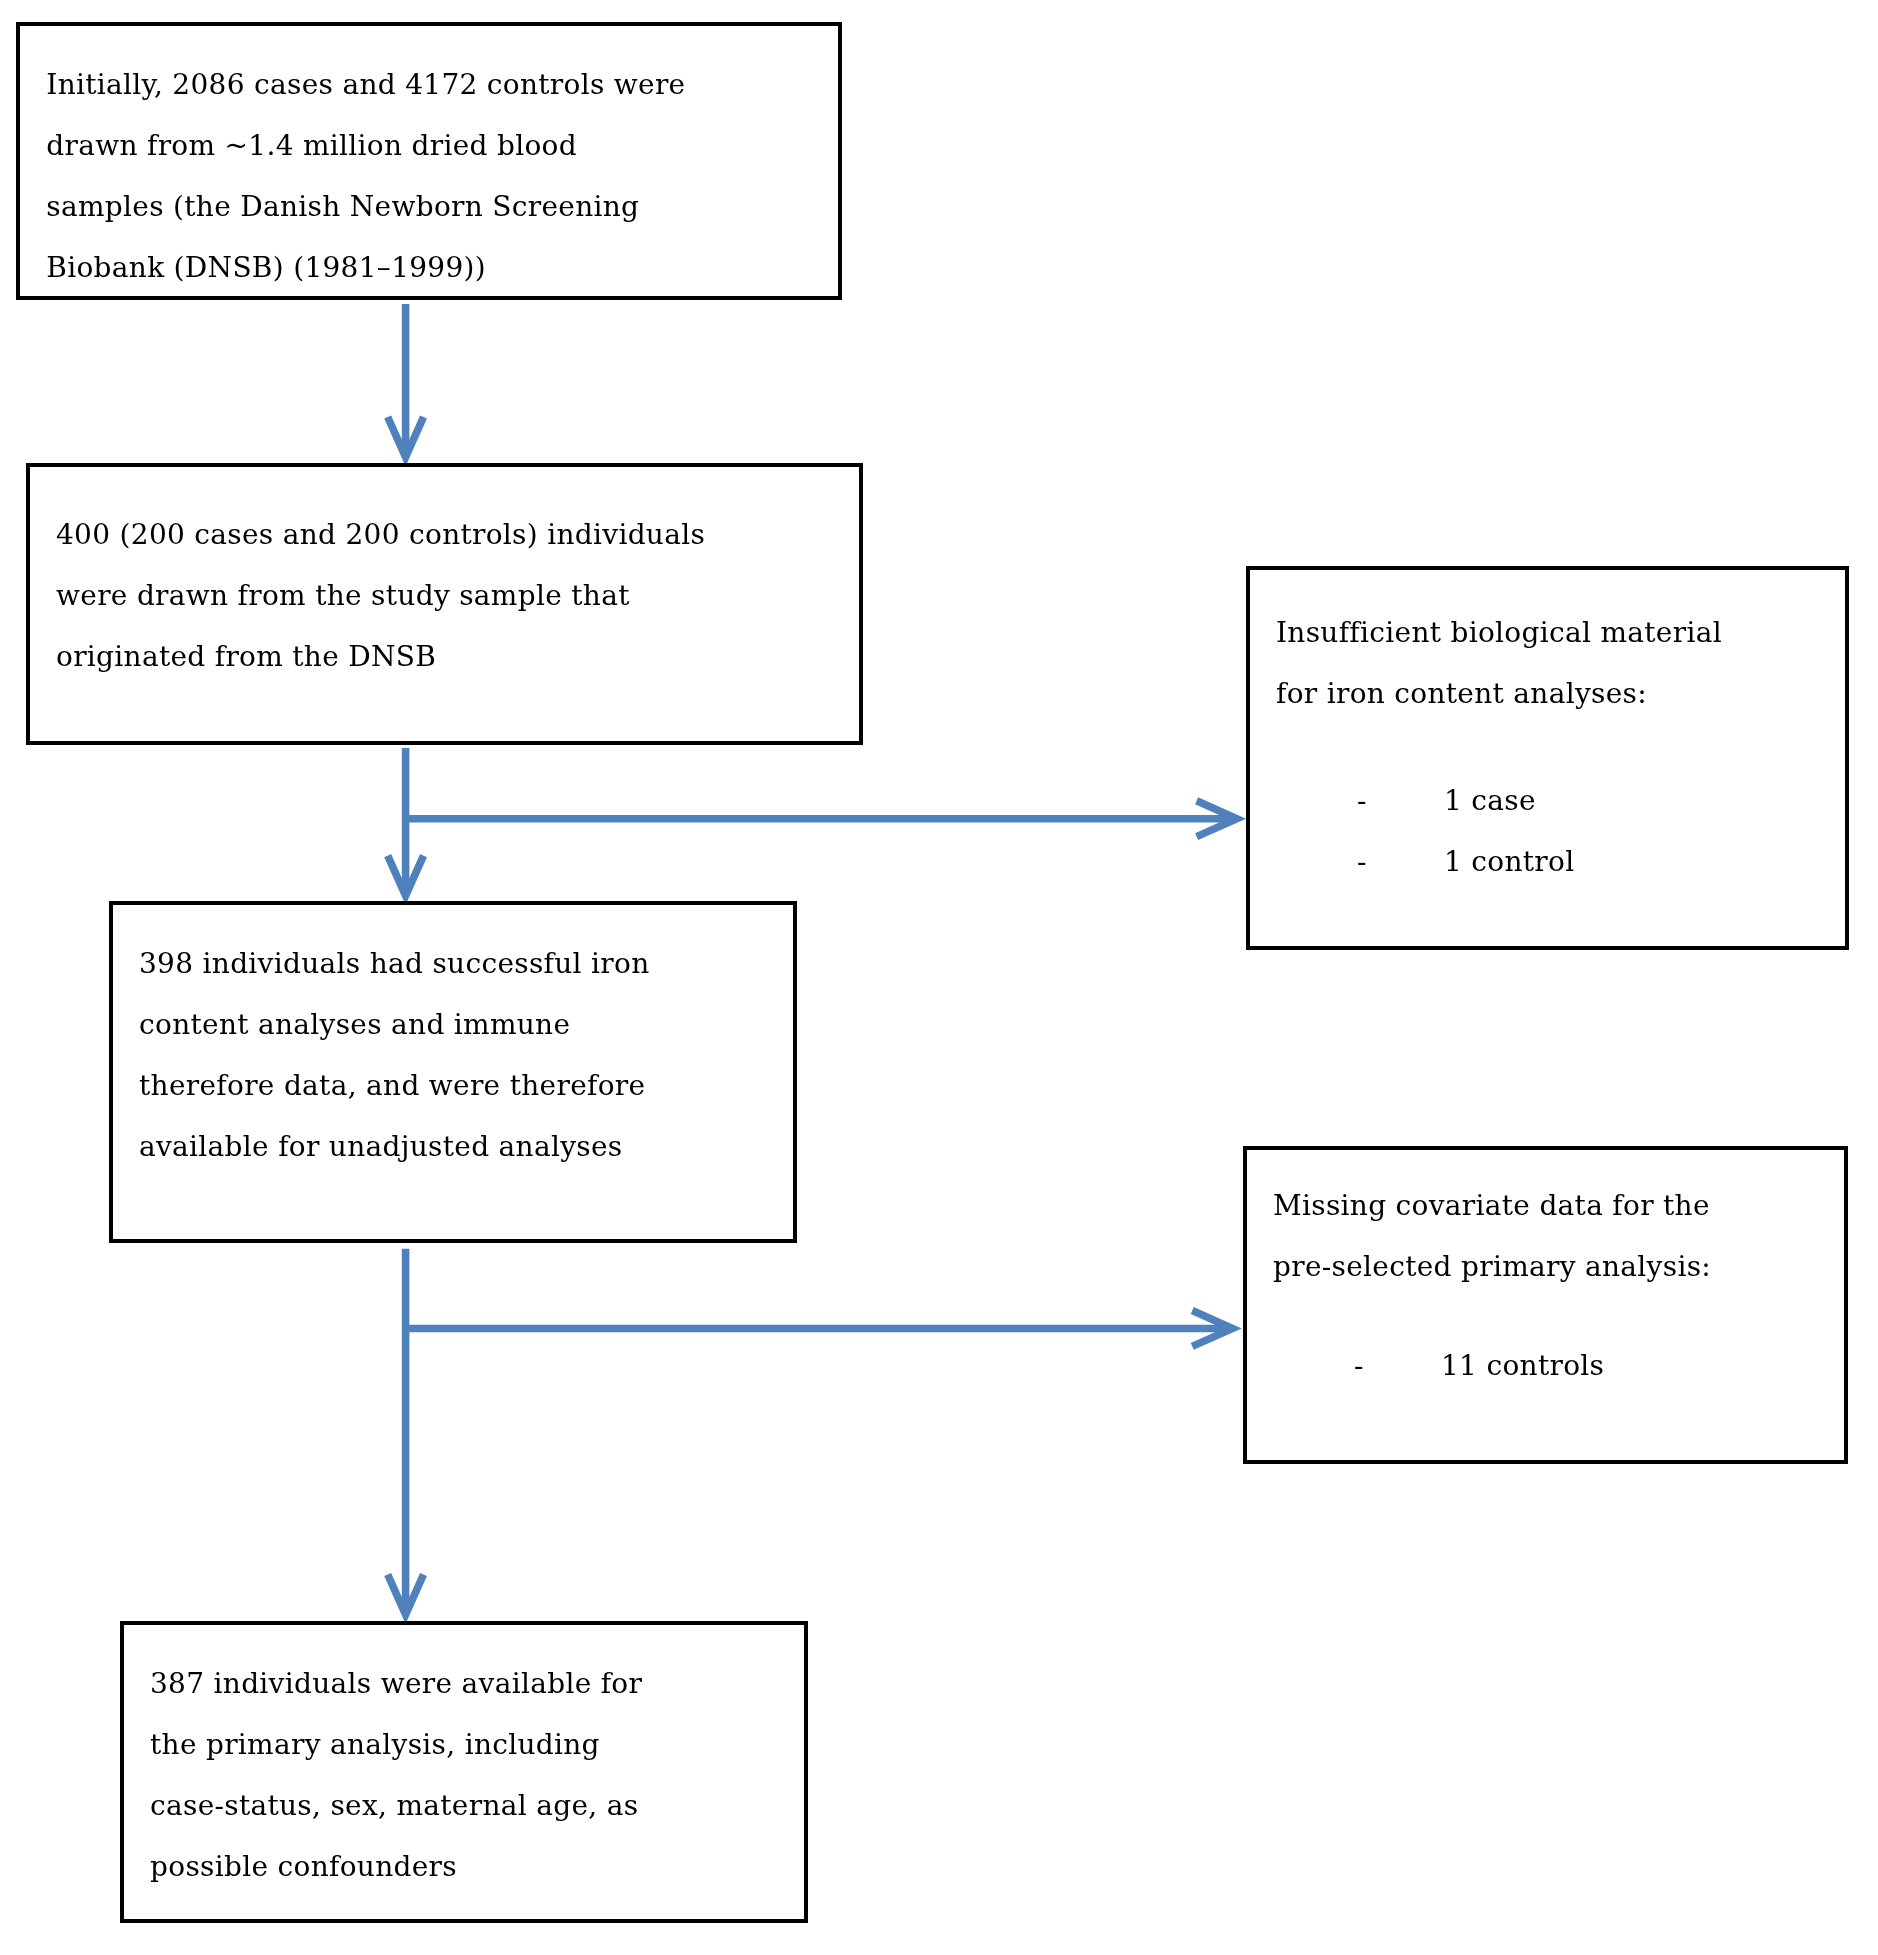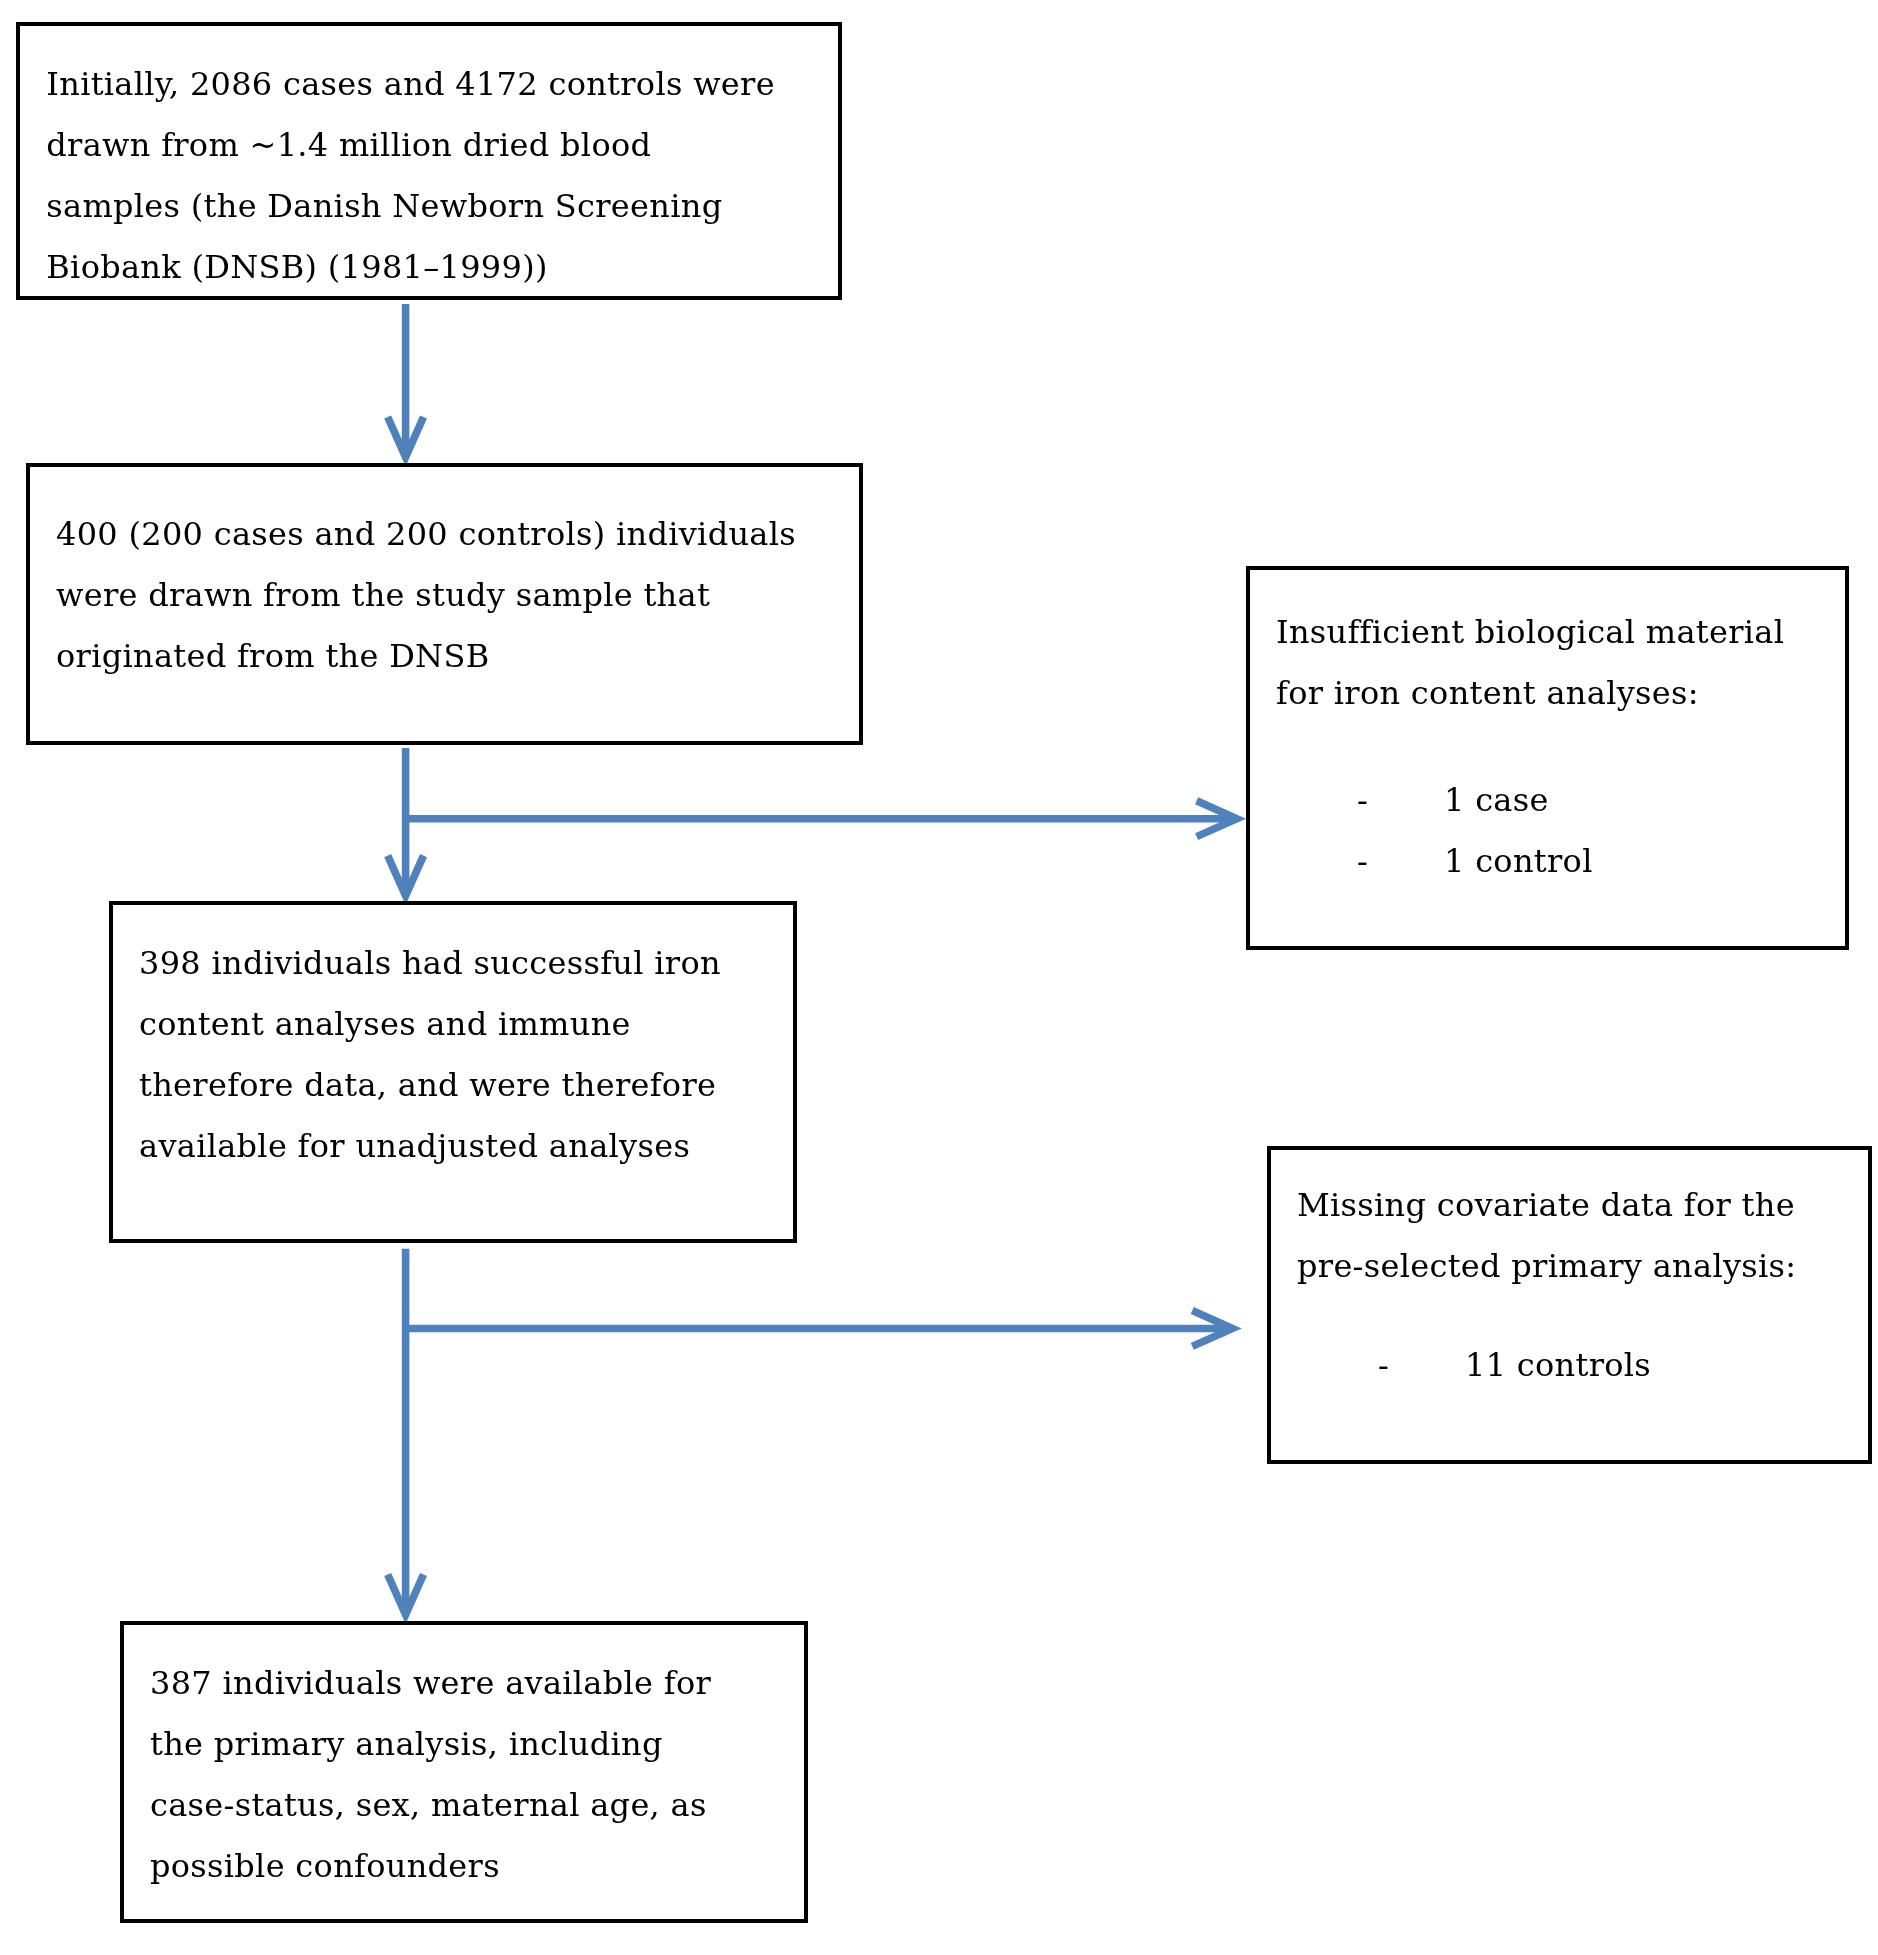--- a/index.html
+++ b/index.html
@@ -9,32 +9,32 @@
     height: 1955px;
     background: #ffffff;
     font-family: "DejaVu Serif", "Liberation Serif", serif;
     color: #000000;
   }
   .fbox {
     position: absolute;
     border: 4.9px solid #000000;
     background: #ffffff;
     box-sizing: border-box;
-    font-size: 32px;
+    font-size: 28px;
     line-height: 61px;
     padding: 28px 26px;
     letter-spacing: 0.3px;
   }
   .fbox .line { white-space: nowrap; }
   #box1 { left: 16.3px;   top: 22px;   width: 826px; height: 278px; }
   #box2 { left: 26px;   top: 463px;  width: 837px; height: 282px; padding-top: 37px; }
   #box3 { left: 109px;  top: 901px; width: 688px; height: 342px; }
   #box4 { left: 91px;  top: 1621px; width: 688px; height: 302px; margin-left: 29px; }
   #sbox1 { left: 1246px; top: 566px; width: 603px; height: 384px; padding-top: 32px; }
-  #sbox2 { left: 1243px; top: 1146px; width: 605px; height: 318px; padding-top: 25px; margin-left: 24px; }
+  #sbox2 { left: 1243px; top: 1146px; width: 605px; height: 318px; padding-top: 25px; }
   .bullets { margin-top: 46px; }
   #sbox2 .bullets { margin-top: 38px; }
   .bullet-row { display: flex; margin-left: 81px; }
   .bullet-marker { width: 87px; flex: 0 0 87px; }
   #arrow-layer { position: absolute; left: 0; top: 0; pointer-events: none; }
   .arrow-stroke {
     stroke: #4f81bd;
     stroke-width: 14px;
     fill: none;
   }

